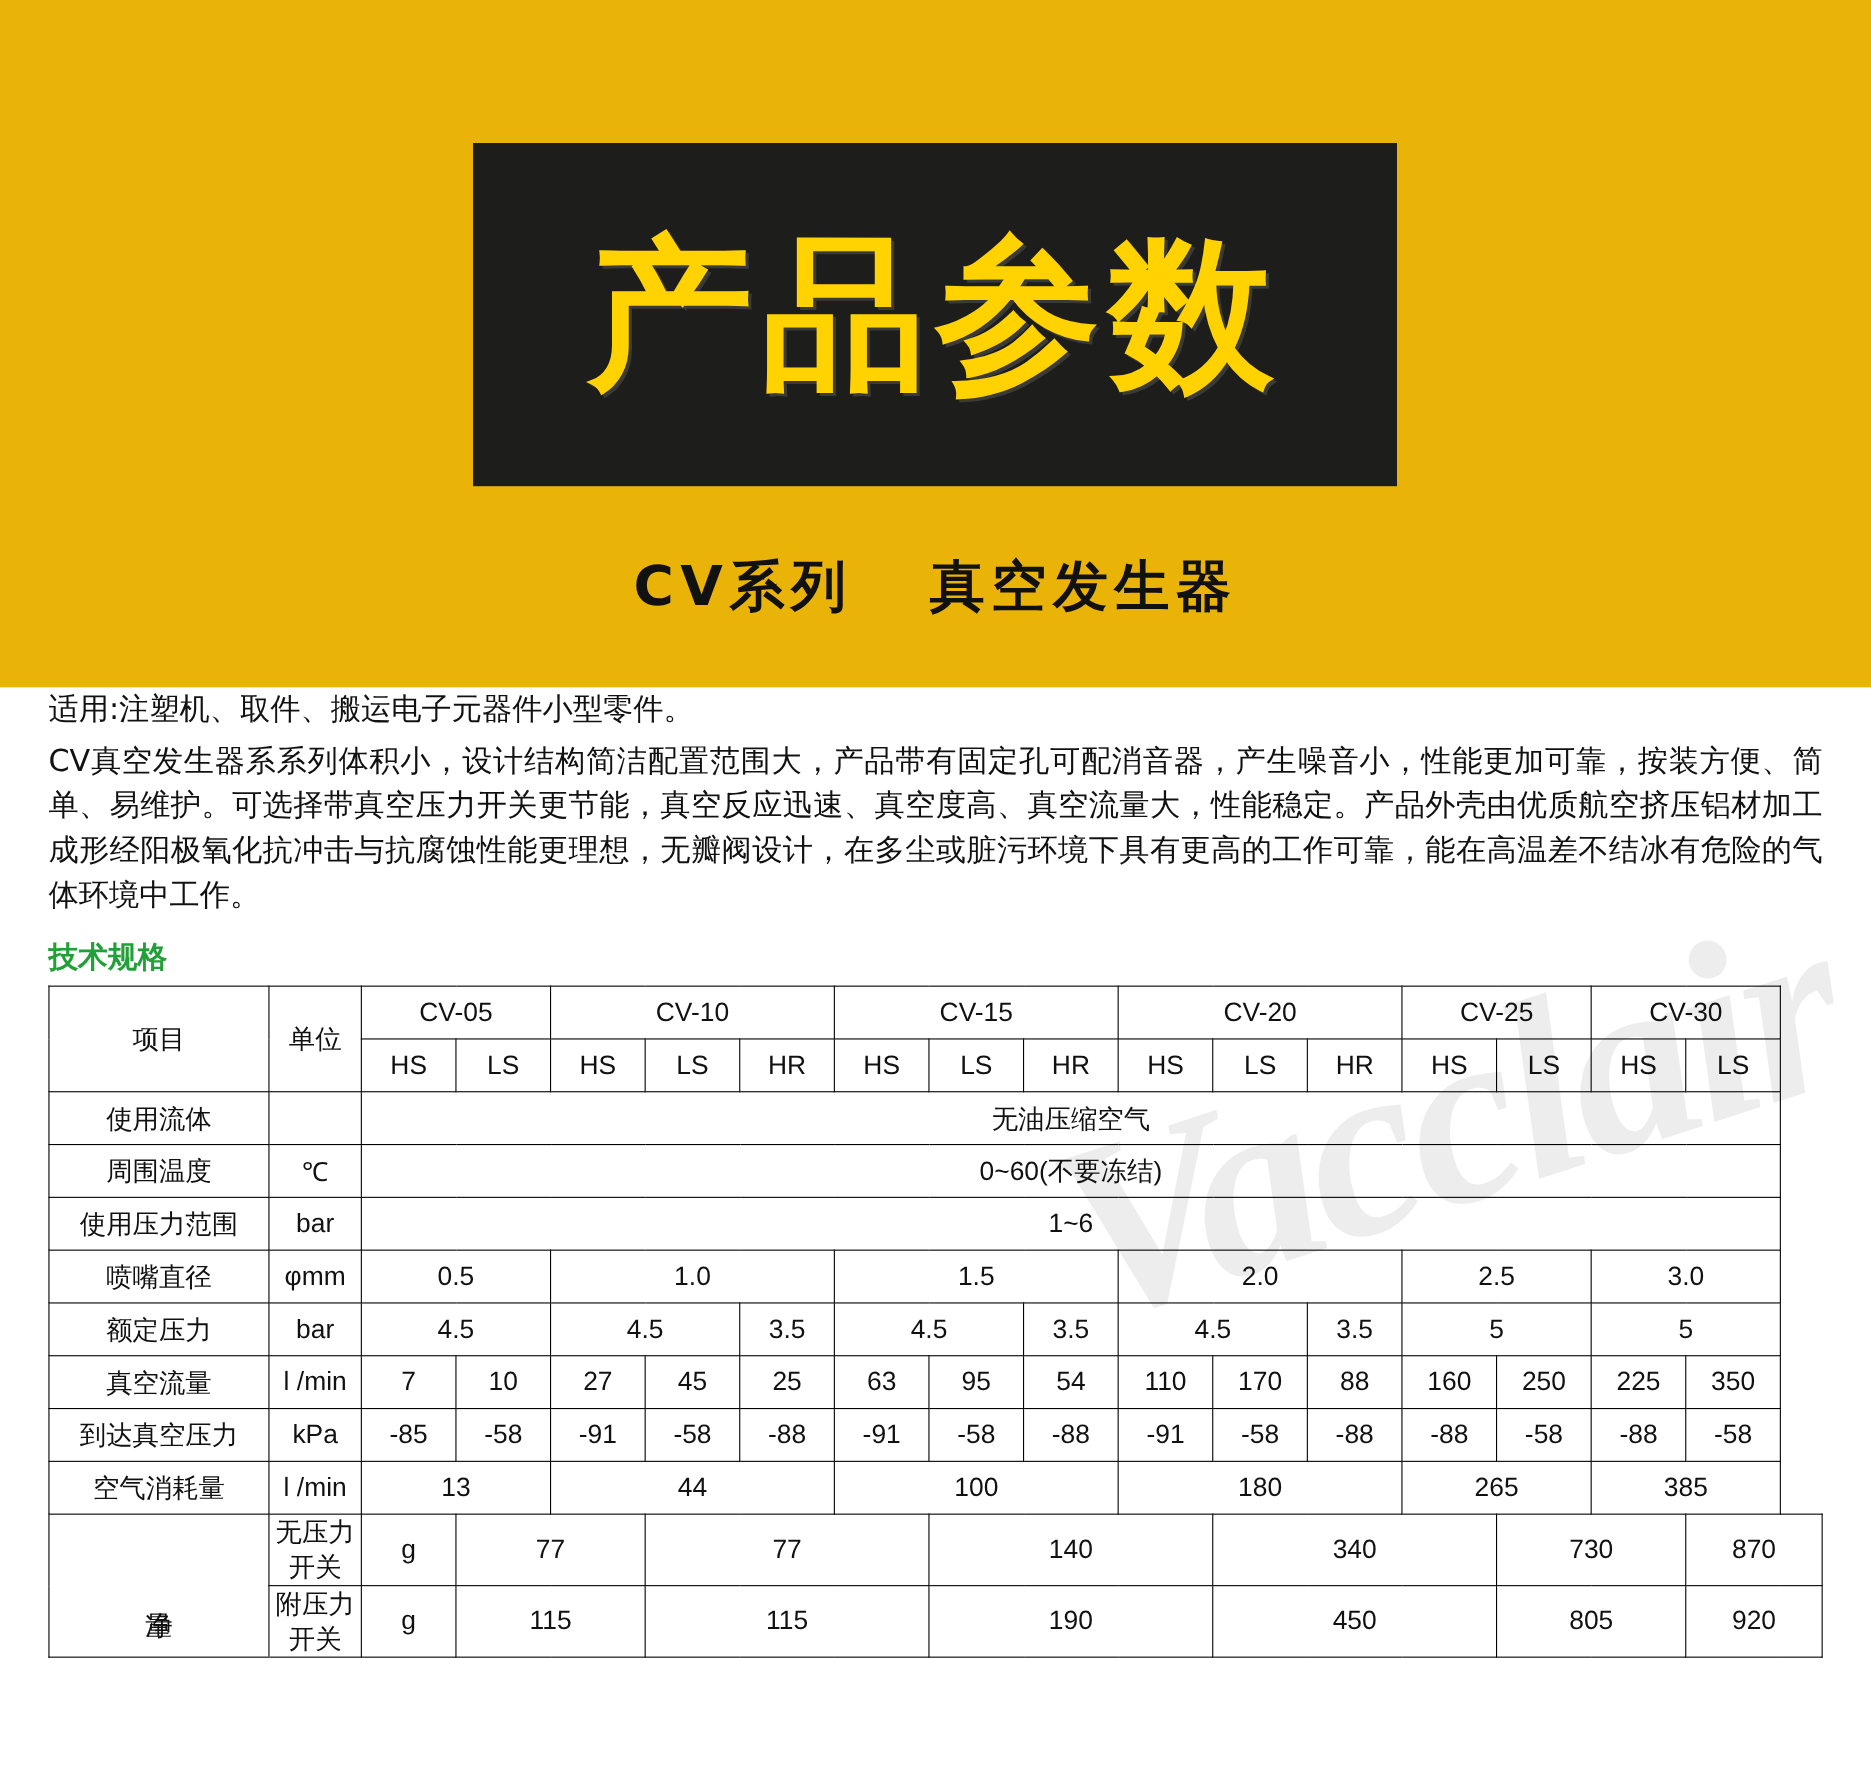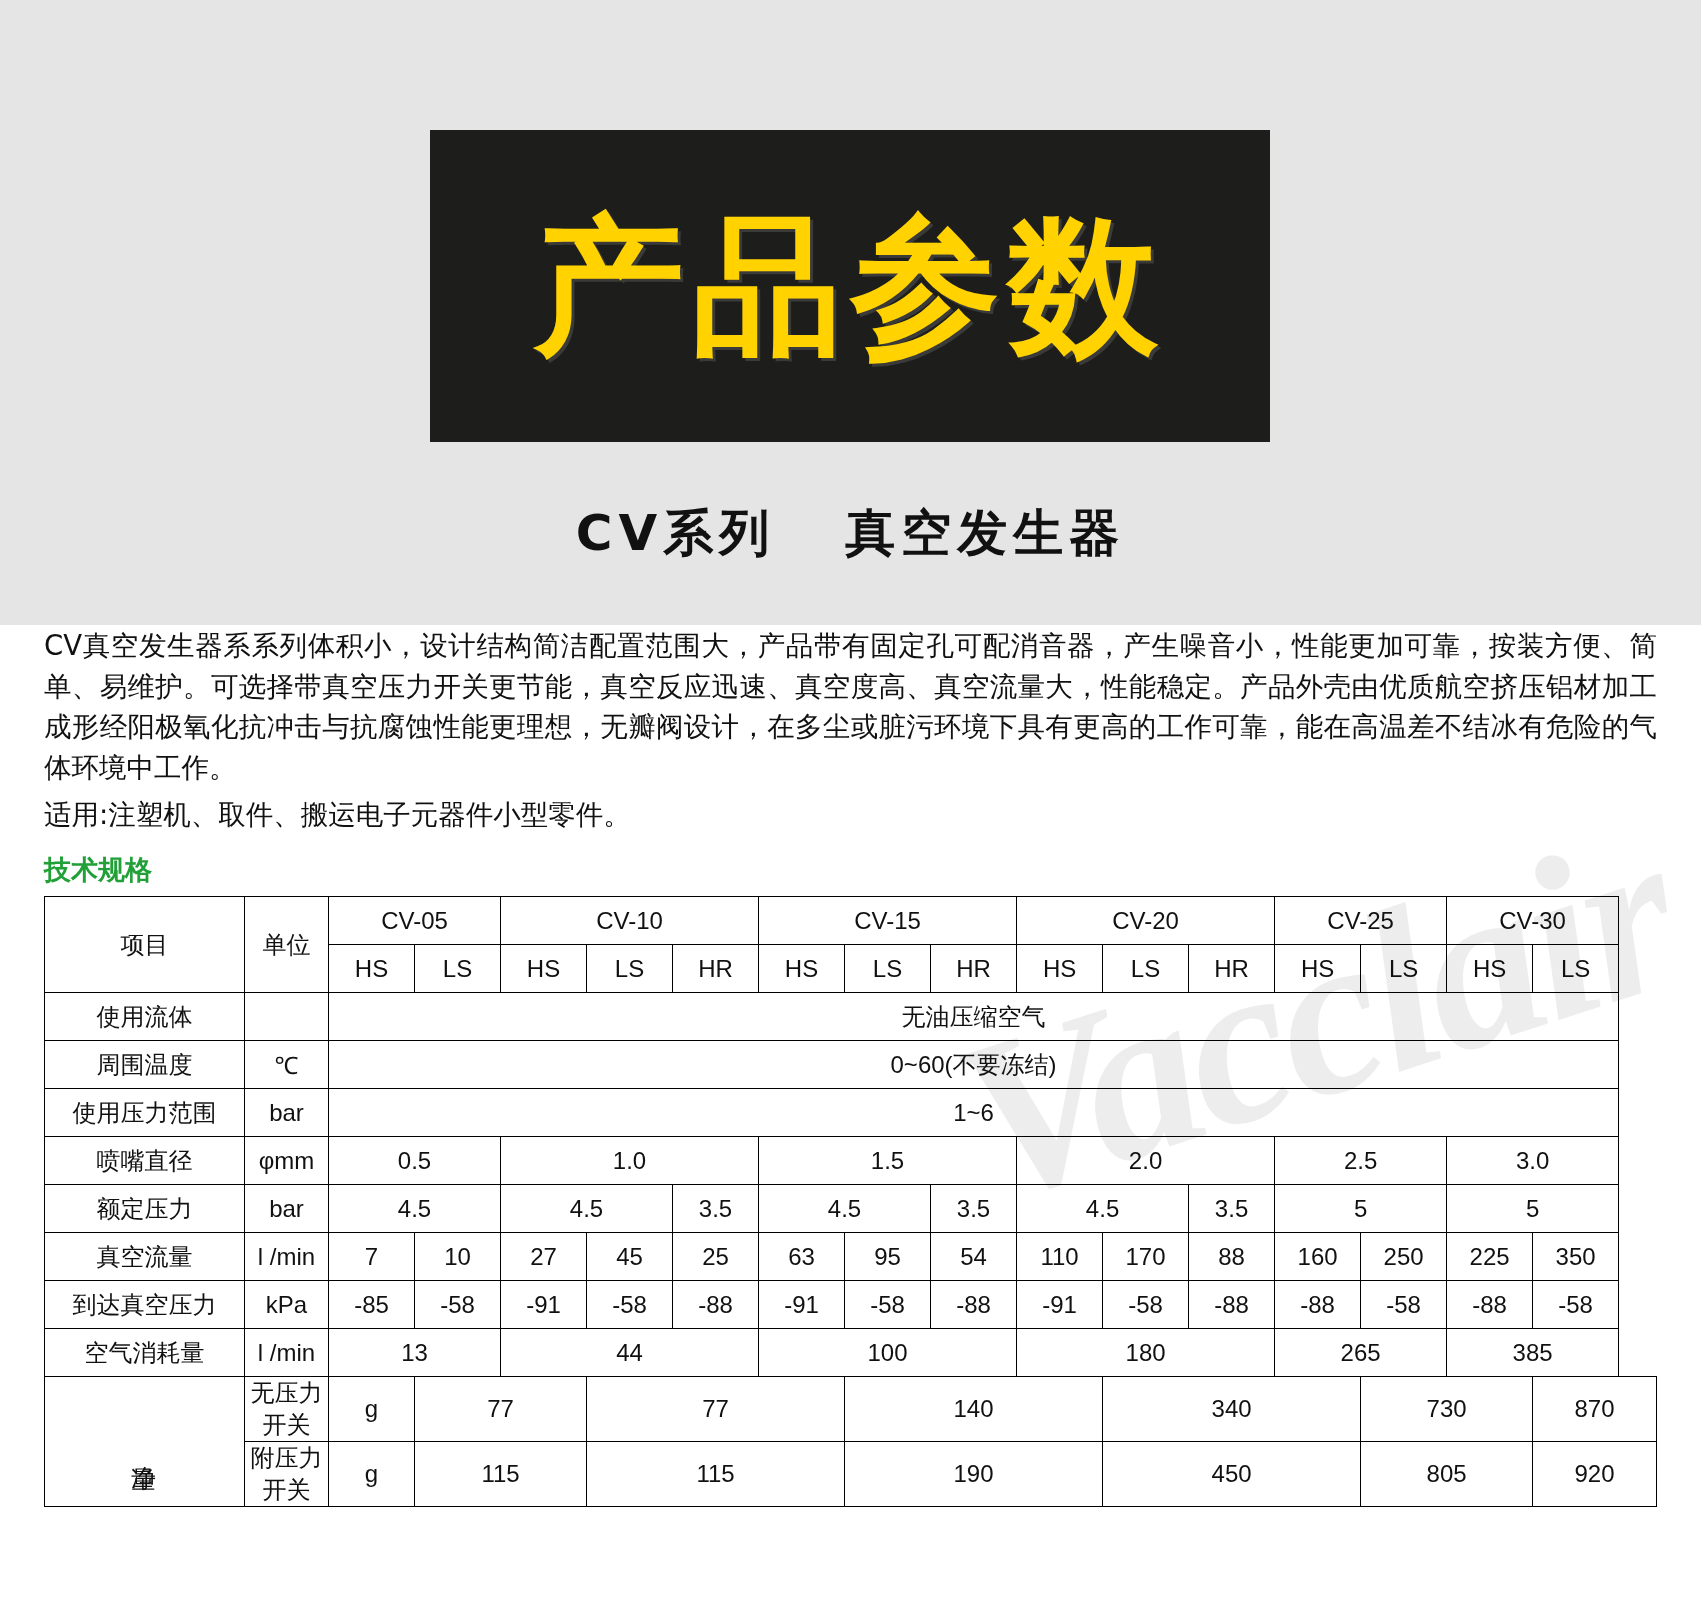--- a/index.html
+++ b/index.html
@@ -16,21 +16,21 @@
   }
   .page {
     width: 1701px;
     height: 1619px;
     position: relative;
   }
   
   .hero {
     width: 100%;
     height: 625px;
-    background: #e5e5e5;
+    background: #eab308;
     position: relative;
   }
   .black-box {
     position: absolute;
     left: 430px;
     top: 130px;
     width: 840px;
     height: 312px;
     background: #1d1d1b;
   }
@@ -167,22 +167,22 @@
     </div>
     <div class="subtitle">
       <span>CV系列</span><span class="gap"></span><span>真空发生器</span>
     </div>
   </div>
 
   <div class="content">
 
     <div class="watermark">Vacclair</div>
 
+    <p class="para">适用:注塑机、取件、搬运电子元器件小型零件。</p>
     <p class="para">CV真空发生器系系列体积小，设计结构简洁配置范围大，产品带有固定孔可配消音器，产生噪音小，性能更加可靠，按装方便、简单、易维护。可选择带真空压力开关更节能，真空反应迅速、真空度高、真空流量大，性能稳定。产品外壳由优质航空挤压铝材加工成形经阳极氧化抗冲击与抗腐蚀性能更理想，无瓣阀设计，在多尘或脏污环境下具有更高的工作可靠，能在高温差不结冰有危险的气体环境中工作。</p>
-    <p class="para">适用:注塑机、取件、搬运电子元器件小型零件。</p>
 
     <div class="section-head spec">技术规格</div>
 
     <table class="spec-table">
       <colgroup>
         <col style="width:200px">
         <col style="width:84px">
         <col style="width:86px">
           <col style="width:86px">
         <col style="width:86px">

